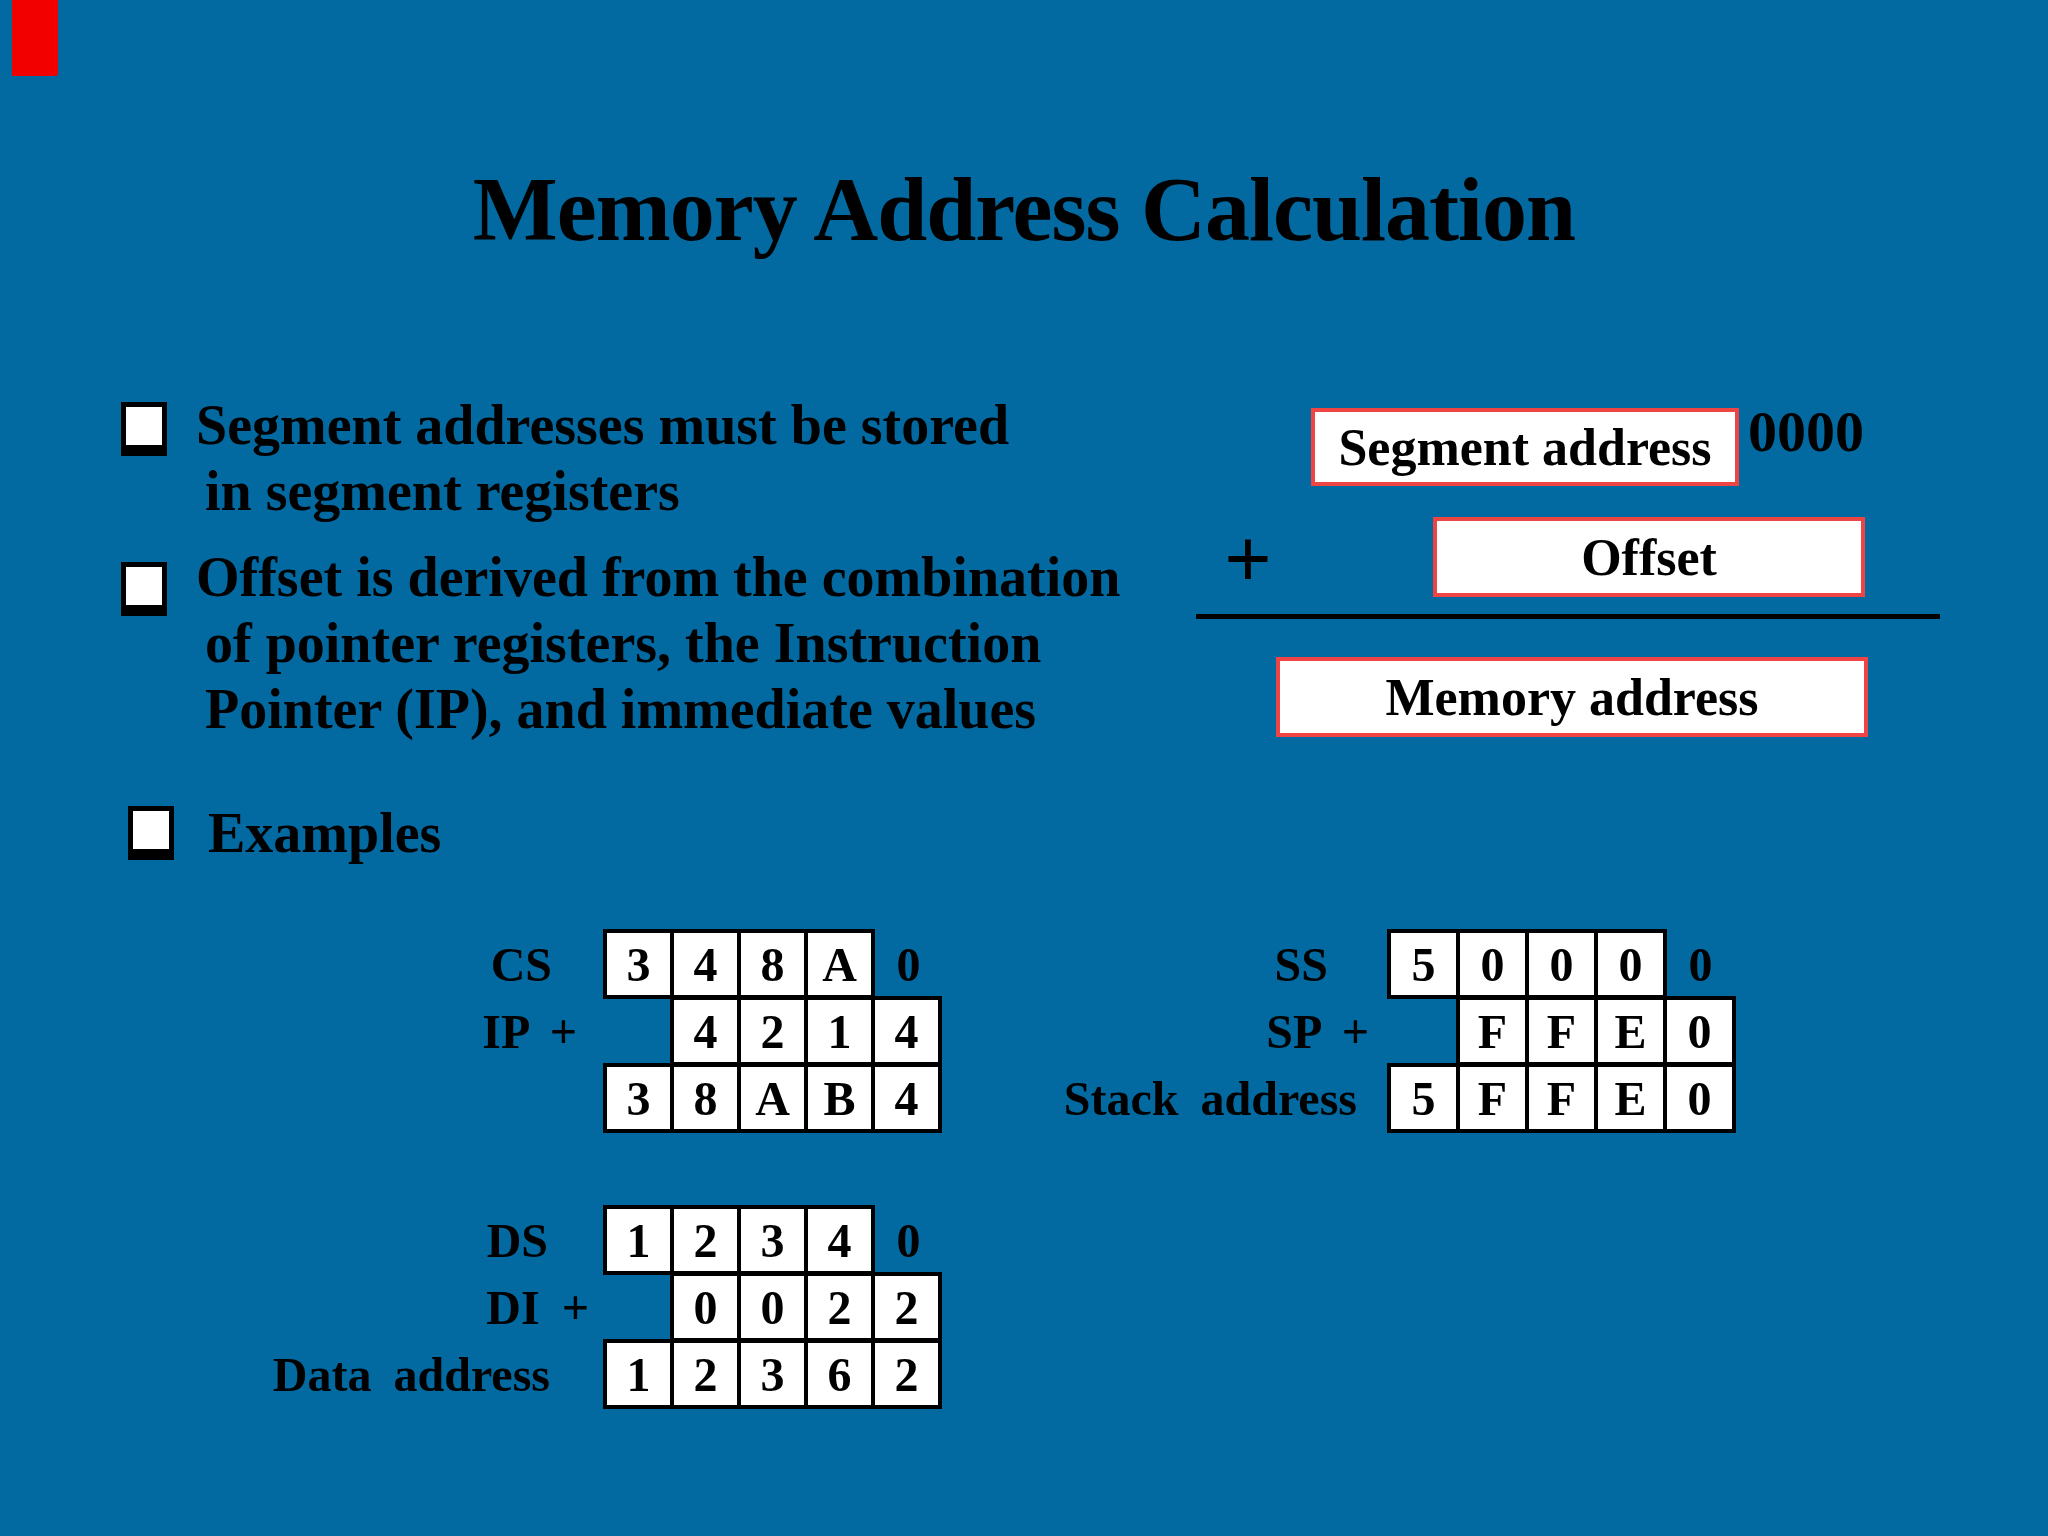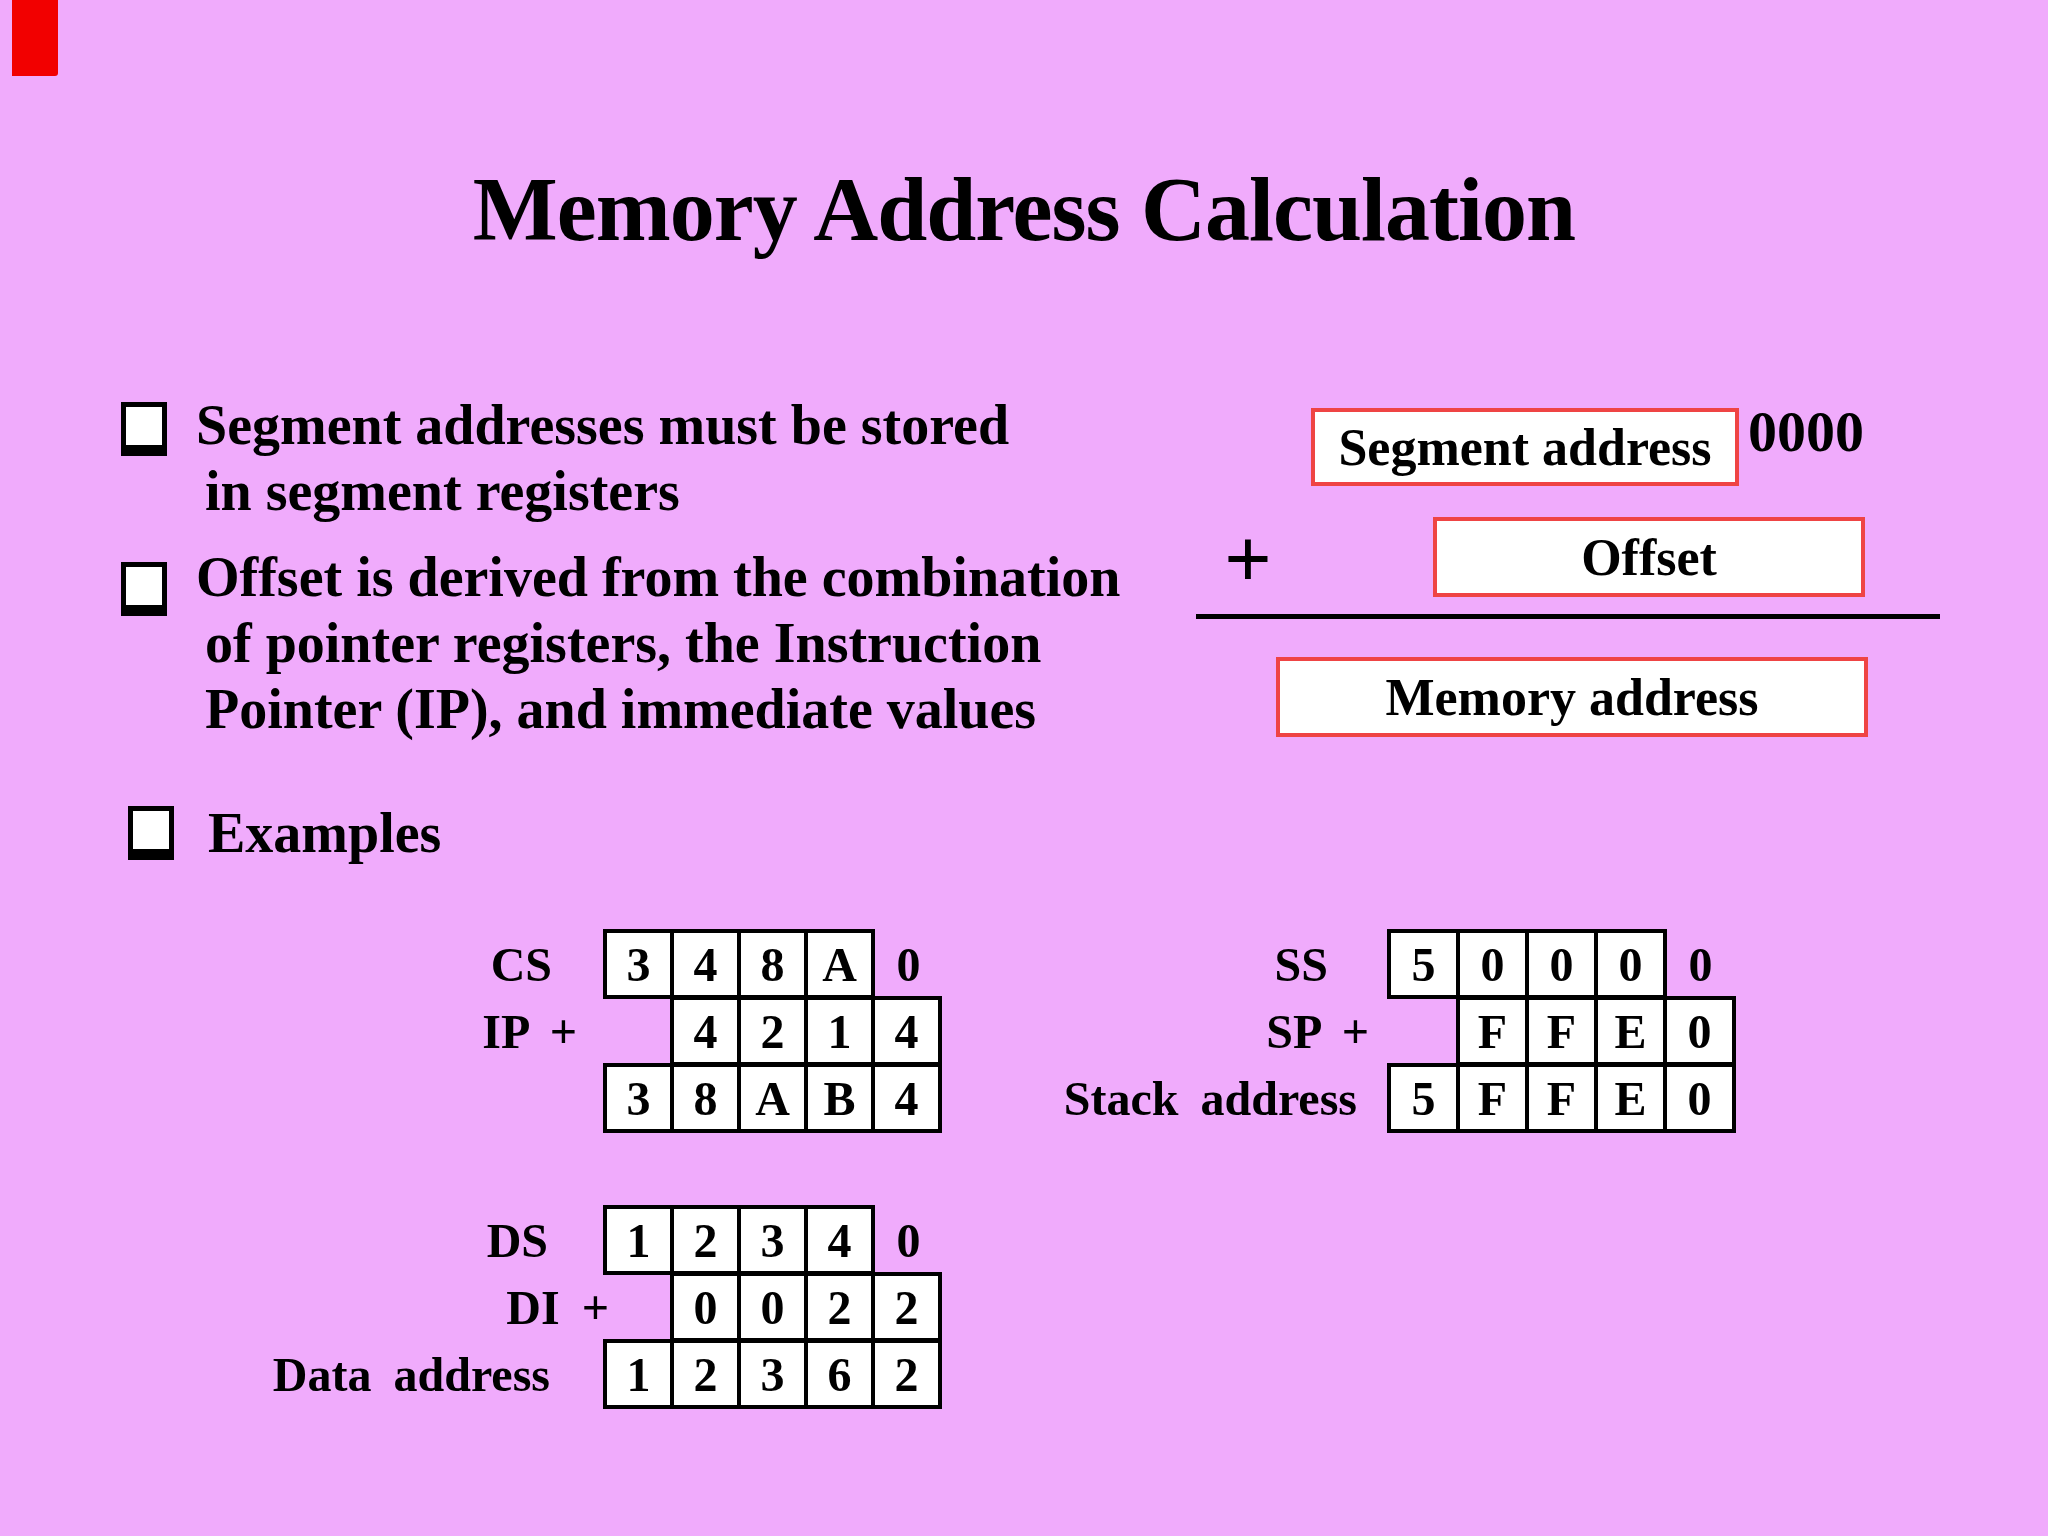--- a/index.html
+++ b/index.html
@@ -1,16 +1,16 @@
 <!DOCTYPE html>
 <html><head>
 <meta charset="utf-8">
 <style>
   html,body{margin:0;padding:0;background:#fff;}
-  .slide{position:relative;width:2048px;height:1536px;background:#f0abfc;overflow:hidden;
+  .slide{position:relative;width:2048px;height:1536px;background:#0369a1;overflow:hidden;
          font-family:"Liberation Serif",serif;color:#000;font-weight:bold;}
   .abs{position:absolute;}
   
   .title{left:0;right:0;top:158px;text-align:center;font-size:90px;letter-spacing:-1px;white-space:nowrap;}
   
   .bullet-glyph{width:36px;height:38px;border:5px solid #000;border-bottom-width:11px;background:#fff;}
   .bullet-text{font-size:56px;line-height:66px;white-space:nowrap;}
   .bullet-text div:not(:first-child){padding-left:9px;}
   
   .dbox{border:4px solid #ef4444;display:flex;align-items:center;justify-content:center;
@@ -125,21 +125,21 @@
 
   <div class="abs tlabel" style="left:0;top:1205px;width:548px;">DS</div>
   <div class="abs trow" style="left:603px;top:1205px;">
     <div class="tcell">1</div>
     <div class="tcell">2</div>
     <div class="tcell">3</div>
     <div class="tcell">4</div>
   </div>
   <div class="abs tfree" style="left:875px;top:1205px;">0</div>
 
-  <div class="abs tlabel" style="left:0;top:1272px;width:589px;padding-left:20px;">DI +</div>
+  <div class="abs tlabel" style="left:0;top:1272px;width:589px;">DI +</div>
   <div class="abs trow" style="left:670px;top:1272px;">
     <div class="tcell">0</div>
     <div class="tcell">0</div>
     <div class="tcell">2</div>
     <div class="tcell">2</div>
   </div>
 
   <div class="abs tlabel" style="left:0;top:1339px;width:550px;">Data address</div>
   <div class="abs trow" style="left:603px;top:1339px;">
     <div class="tcell">1</div>

